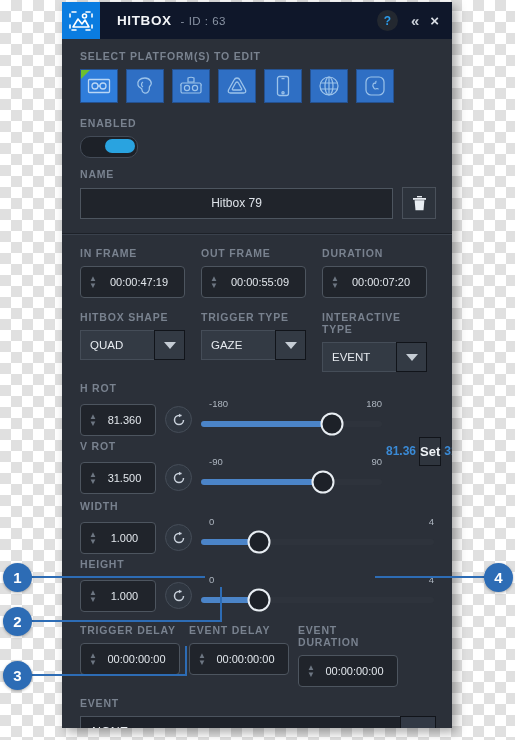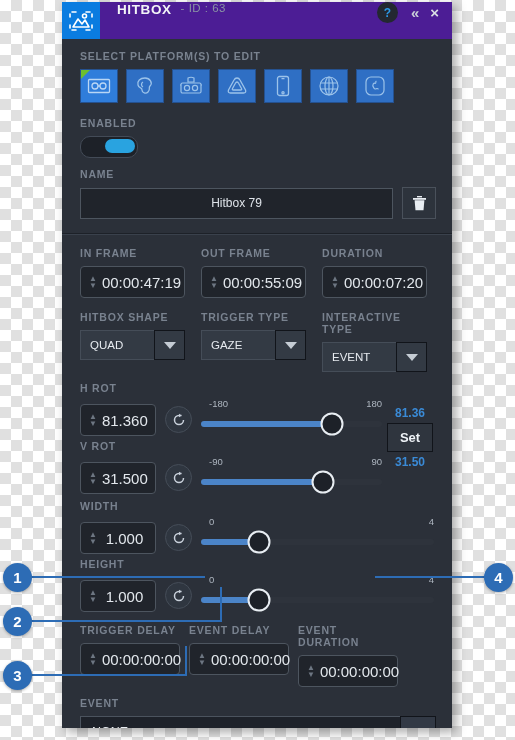--- a/index.html
+++ b/index.html
@@ -19,22 +19,22 @@
   
   .panel{
     position:absolute;left:62px;top:2px;width:390px;height:726px;
     background:#2b3039;
     box-shadow:4px 4px 10px rgba(0,0,0,.35);
     overflow:hidden;
   }
 
   
   .titlebar{
-    position:relative;height:37px;background:#4c1d95;
-    display:flex;align-items:flex-start;
+    position:relative;height:37px;background:#0f172a;
+    display:flex;align-items:center;
   }
   .logo{
     width:38px;height:37px;background:#0a7ce0;
     display:flex;align-items:center;justify-content:center;flex:none;
   }
   .logo svg{display:block;}
   .title-txt{
     color:#f2f4f7;font-size:13.5px;font-weight:bold;letter-spacing:.6px;
     margin-left:17px;
   }
@@ -93,21 +93,21 @@
   }
 
   
   .row3{display:flex;gap:16px;}
   .col3{width:105px;}
   .spin{
     height:30px;background:#20242b;border:1px solid #4d555f;border-radius:4px;
     display:flex;align-items:center;padding:0 8px;gap:5px;
   }
   .spin .arrows{display:flex;flex-direction:column;gap:2px;color:#6d7682;line-height:5px;font-size:8px;}
-  .spin .val{flex:1;text-align:center;color:#e2e7ec;font-size:15px;}
+  .spin .val{flex:1;text-align:center;color:#e2e7ec;font-size:11px;}
 
   
   .dd{display:flex;height:30px;width:105px;}
   .dd .ddval{
     flex:1;background:#333a44;border:1px solid #454d58;border-right:none;
     display:flex;align-items:center;padding-left:9px;color:#e6eaef;font-size:11.5px;
   }
   .dd .ddbtn{
     width:29px;background:#333a44;border:1px solid #11141a;
     display:flex;align-items:center;justify-content:center;
@@ -126,21 +126,21 @@
   .slider-minmax{
     position:absolute;top:0;left:8px;right:0;display:flex;justify-content:space-between;
     color:#aeb6c0;font-size:9.5px;
   }
   .track{position:relative;height:6px;background:#2e333c;border-radius:3px;margin:9px 0 9px 0;}
   .track .fill{position:absolute;left:0;top:0;bottom:0;background:#4b84c8;border-radius:3px;}
   .track .thumb{
     position:absolute;top:50%;width:19px;height:19px;border-radius:50%;
     background:#1d2128;border:2px solid #e8edf2;transform:translate(-50%,-50%);
   }
-  .setcol{width:48px;display:flex;flex-direction:column;align-items:center;gap:3px;margin-left:4px;}
+  .setcol{width:48px;display:flex;flex-direction:row;align-items:center;gap:3px;margin-left:4px;}
   .setval{color:#3a8ad6;font-size:12px;font-weight:bold;}
   .setbtn{
     width:44px;height:27px;background:#2f353e;border:1px solid #11141a;
     display:flex;align-items:center;justify-content:center;
     color:#eef2f6;font-size:13px;font-weight:bold;
   }
 
   
   .delay-row{display:flex;gap:9px;}
   .delay-col{width:100px;}

